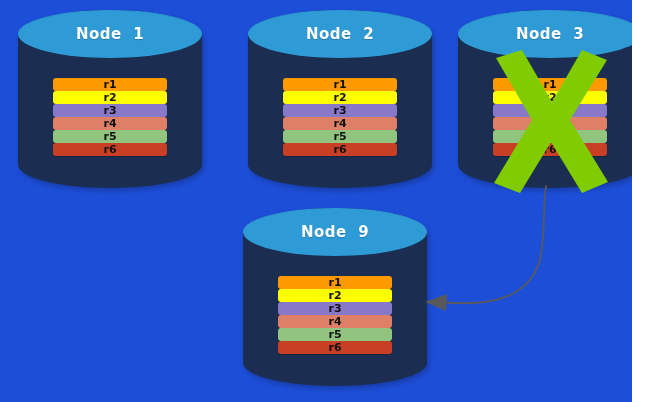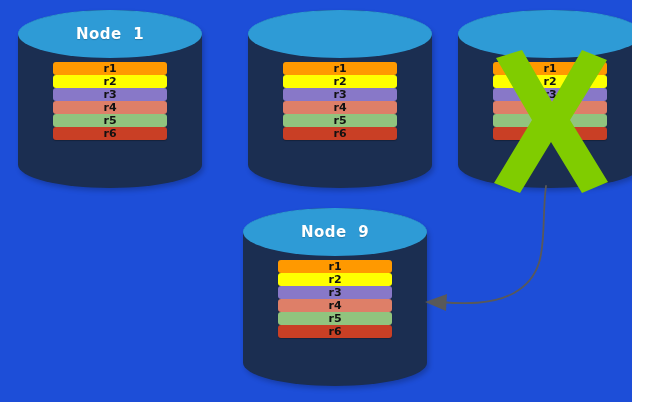--- a/index.html
+++ b/index.html
@@ -61,21 +61,21 @@
     text-shadow: 0 1px 1px rgba(0,0,0,0.20);
   }
   .bands {
     position: absolute;
     left: 19%;
     right: 19%;
     top: 29%;
     bottom: 18%;
     display: flex;
     flex-direction: column;
-    justify-content: flex-start;
+    justify-content: flex-end;
   }
   .band {
     position: relative;
     height: 13px;
     border-radius: 3px;
     display: flex;
     align-items: center;
     justify-content: center;
     font-size: 11px;
     font-weight: bold;
@@ -115,33 +115,35 @@
       <div class="band" style="background:#8878c8;">r3</div>
       <div class="band" style="background:#de7f68;">r4</div>
       <div class="band" style="background:#91c47e;">r5</div>
       <div class="band" style="background:#c93f25;">r6</div>
     </div>
   </div>
 
   <div class="node" style="left:248px; top:10px; width:184px; height:178px;">
     <div class="cyl-body"></div>
     <div class="cyl-top"></div>
+    <div class="cyl-title">Node  2</div>
     <div class="bands">
       <div class="band" style="background:#ff9900;">r1</div>
       <div class="band" style="background:#ffff00;">r2</div>
       <div class="band" style="background:#8878c8;">r3</div>
       <div class="band" style="background:#de7f68;">r4</div>
       <div class="band" style="background:#91c47e;">r5</div>
       <div class="band" style="background:#c93f25;">r6</div>
     </div>
   </div>
 
   <div class="node" style="left:458px; top:10px; width:184px; height:178px;">
     <div class="cyl-body"></div>
     <div class="cyl-top"></div>
+    <div class="cyl-title">Node  3</div>
     <div class="bands">
       <div class="band" style="background:#ff9900;">r1</div>
       <div class="band" style="background:#ffff00;">r2</div>
       <div class="band" style="background:#8878c8;">r3</div>
       <div class="band" style="background:#de7f68;">r4</div>
       <div class="band" style="background:#91c47e;">r5</div>
       <div class="band" style="background:#c93f25;">r6</div>
     </div>
 
     <svg class="x-mark" style="left:32px; top:40px;" width="120" height="145" viewBox="0 0 120 145">

